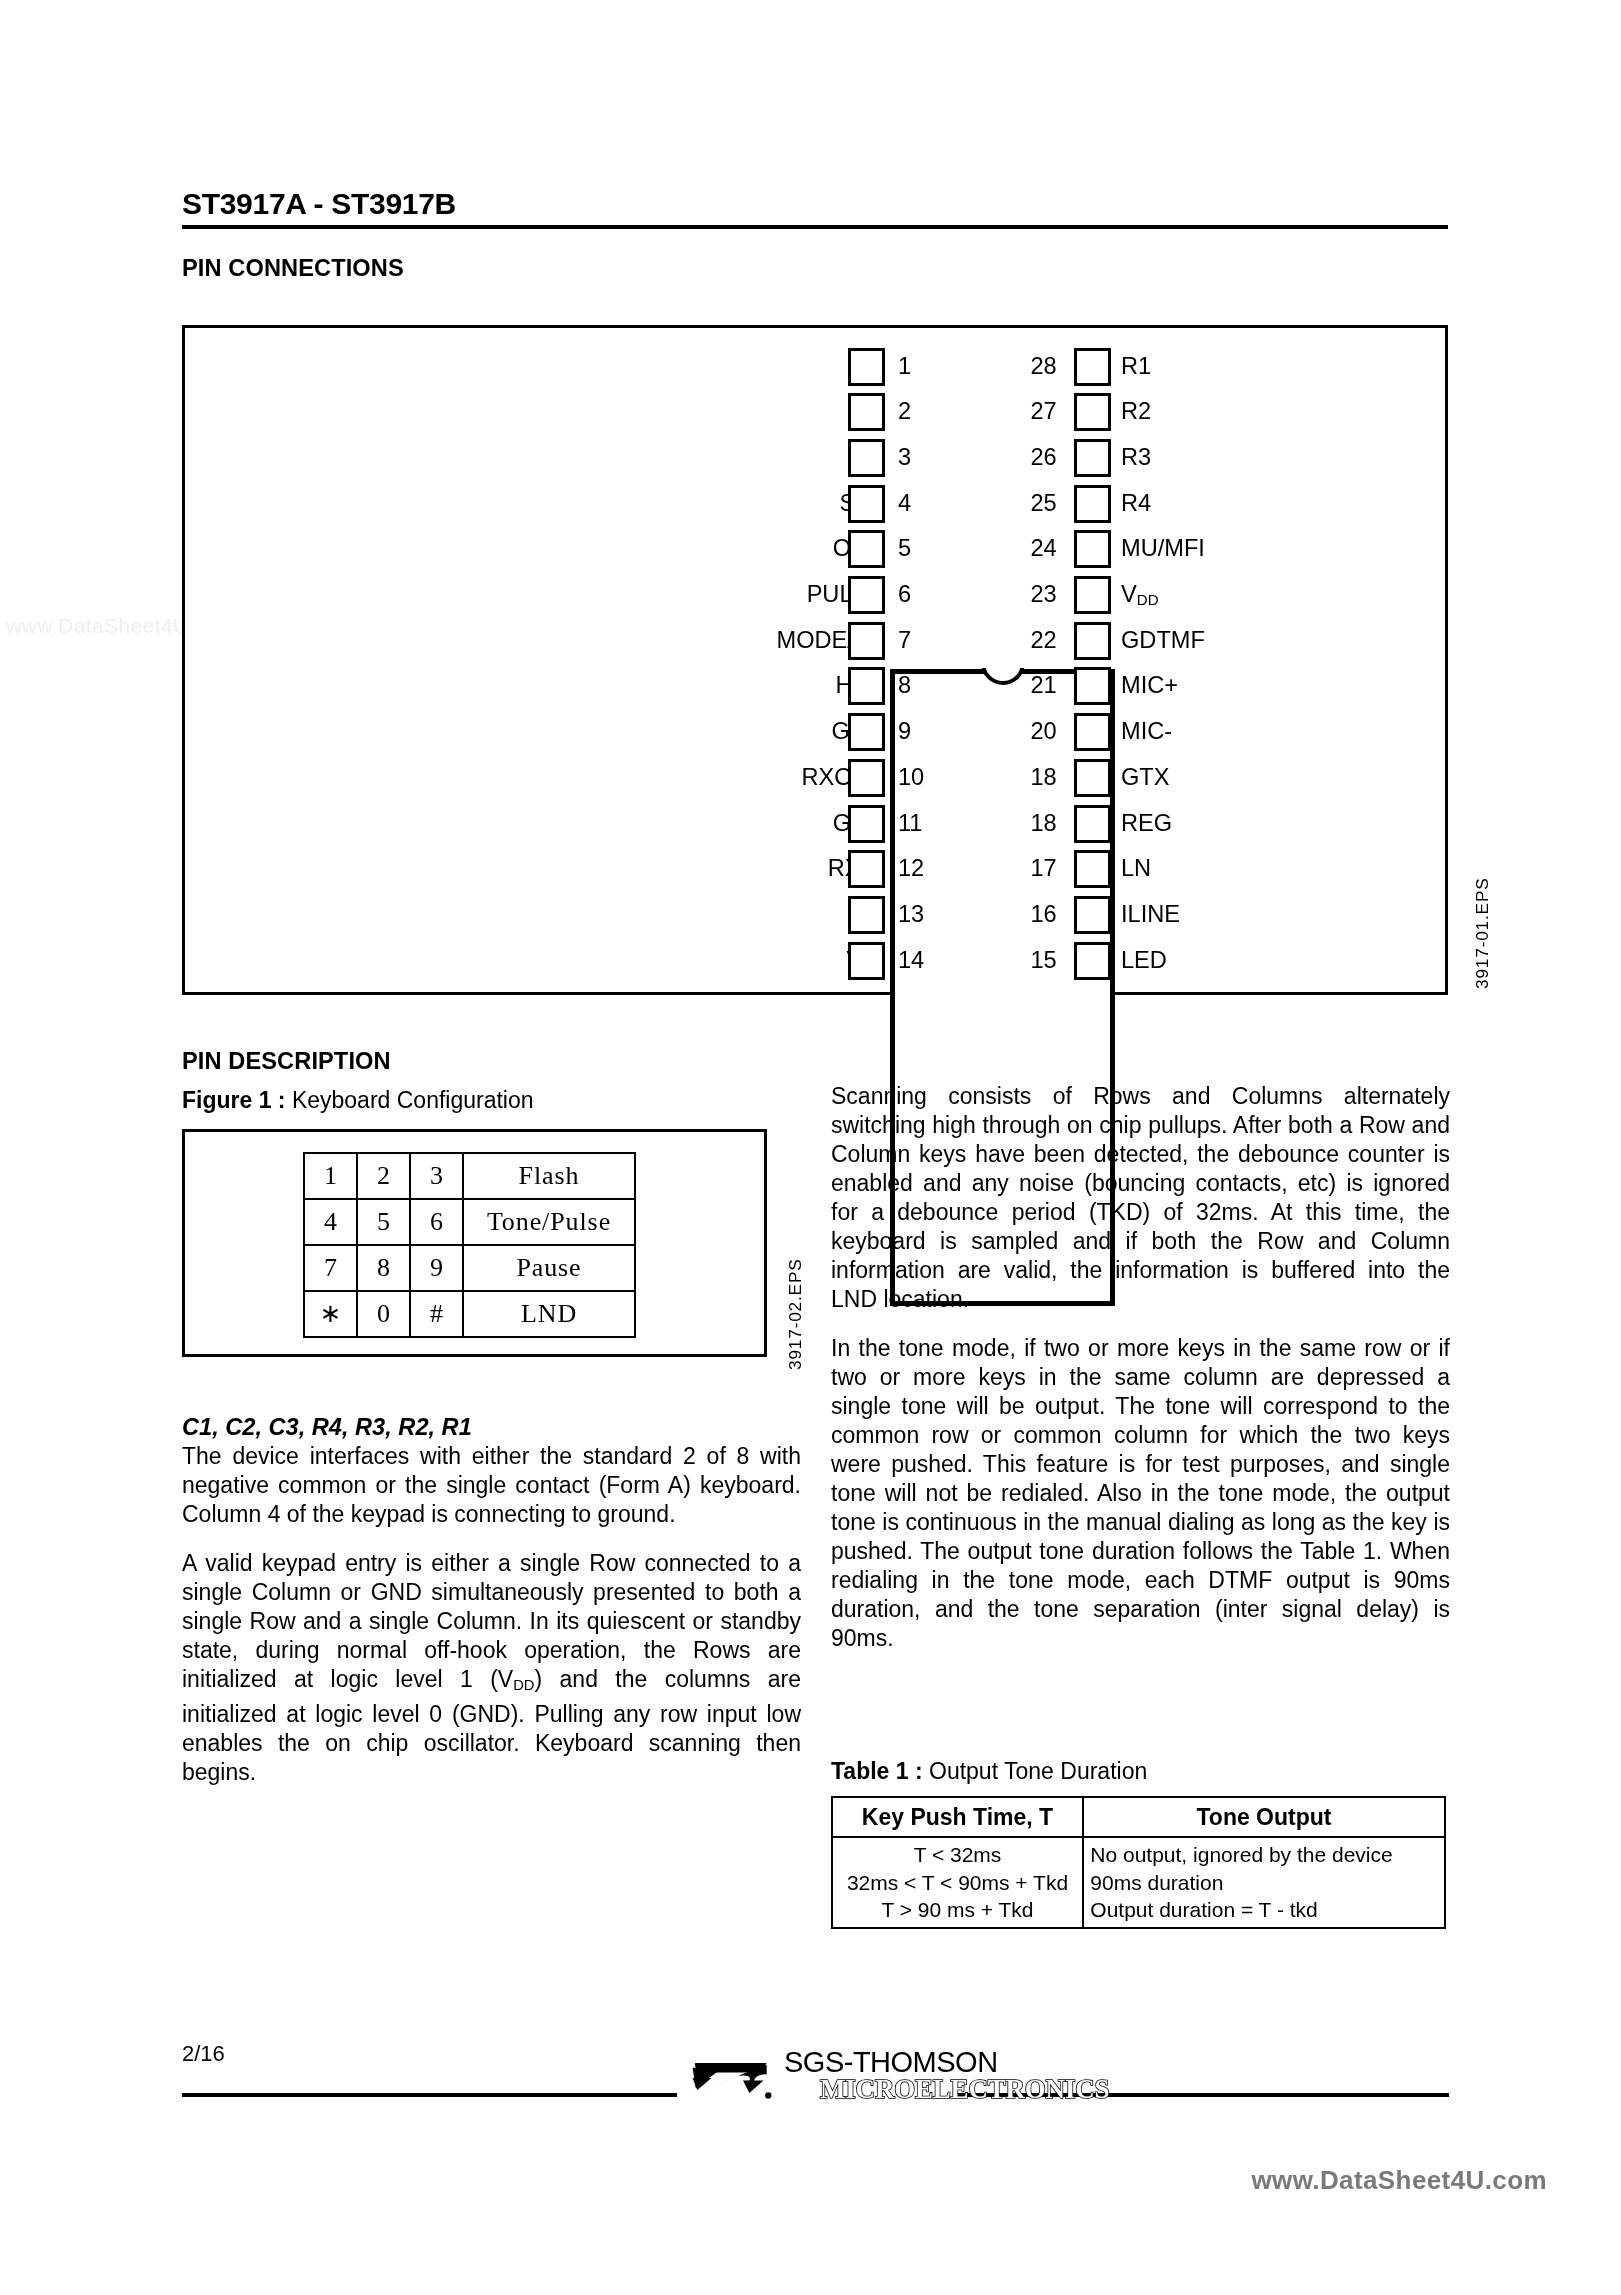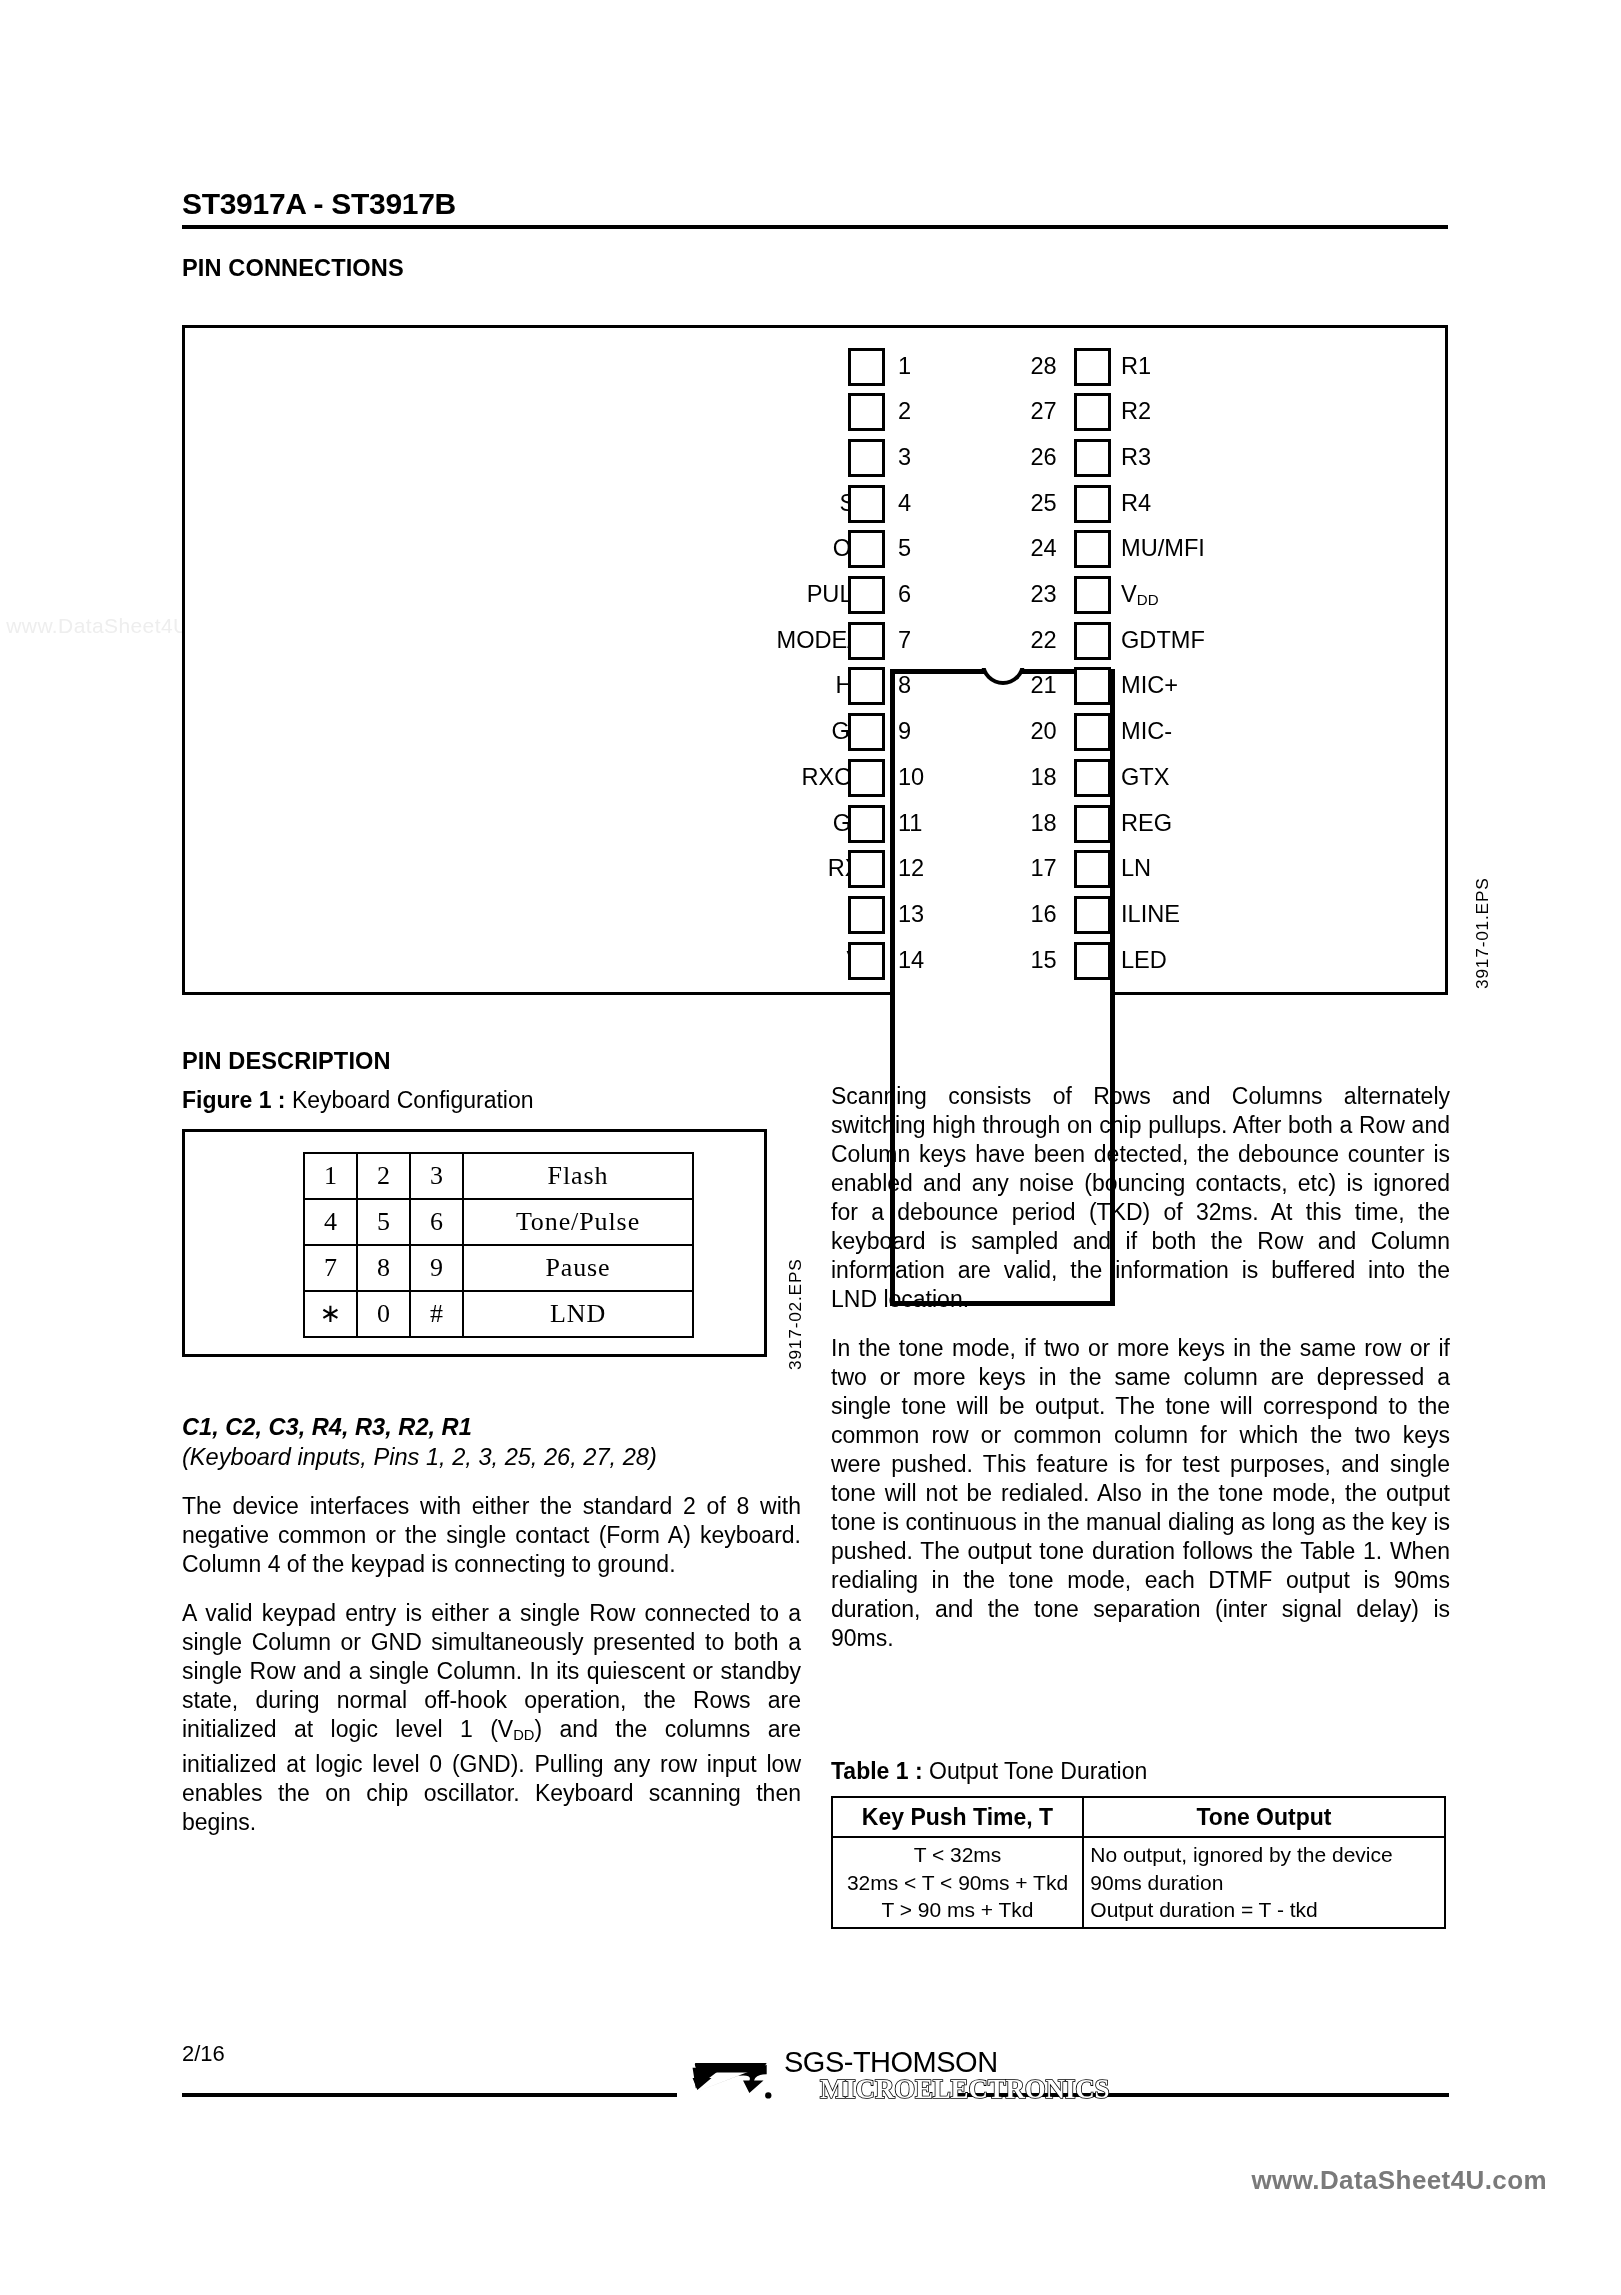--- a/index.html
+++ b/index.html
@@ -119,21 +119,21 @@
     position:absolute; left:118px; top:19.6px;
     border-collapse:collapse;
     font-family:"Liberation Serif", serif;
   }
   .kbtable td {
     border:2.4px solid #000;
     font-size:26px; text-align:center;
     height:46px; padding:0 3.1px;
   }
   .kbtable td.num { width:53px; }
-  .kbtable td.fn  { width:230px; letter-spacing:0.9px; }
+  .kbtable td.fn  { width:172px; letter-spacing:0.9px; }
 
   
   .col {
     position:absolute; width:619px;
     font-size:23px; line-height:29px;
     text-align:justify;
   }
   .col p { margin:0 0 19.6px 0; }
   #col-left  { left:182px; top:1412px; }
   #col-right { left:831px; top:1082px; }
@@ -360,21 +360,20 @@
           <td class="num">#</td>
           <td class="fn">LND</td>
         </tr>
       </tbody>
   </table>
 </div>
 <div class="eps-v" id="eps-2">3917-02.EPS</div>
 
 <div class="col" id="col-left">
   <div class="subhead">C1, C2, C3, R4, R3, R2, R1</div>
-  <div class="subhead2">(Keyboard inputs, Pins 1, 2, 3, 25, 26, 27, 28)</div>
   <p>The device interfaces with either the standard 2 of 8 with negative common or the single contact (Form A) keyboard. Column 4 of the keypad is connecting to ground.</p>
   <p><span>A valid keypad entry is either a single Row connected to a single Column or GND simultaneously presented to both a single Row and a single Column. In its quiescent or standby state, during normal off-hook operation, the Rows are initialized at logic level 1 (V</span><sub>DD</sub><span>) and the columns are initialized at logic level 0 (GND). Pulling any row input low enables the on chip oscillator. Keyboard scanning then begins.</span></p>
 </div>
 
 <div class="col" id="col-right">
   <p>Scanning consists of Rows and Columns alternately switching high through on chip pullups. After both a Row and Column keys have been detected, the debounce counter is enabled and any noise (bouncing contacts, etc) is ignored for a debounce period (TKD) of 32ms. At this time, the keyboard is sampled and if both the Row and Column information are valid, the information is buffered into the LND location.</p>
   <p>In the tone mode, if two or more keys in the same row or if two or more keys in the same column are depressed a single tone will be output. The tone will correspond to the common row or common column for which the two keys were pushed. This feature is for test purposes, and single tone will not be redialed. Also in the tone mode, the output tone is continuous in the manual dialing as long as the key is pushed. The output tone duration follows the Table 1. When redialing in the tone mode, each DTMF output is 90ms duration, and the tone separation (inter signal delay) is 90ms.</p>
 </div>
 
 <div class="tab-cap"><b>Table 1 :</b><span> Output Tone Duration</span></div>

